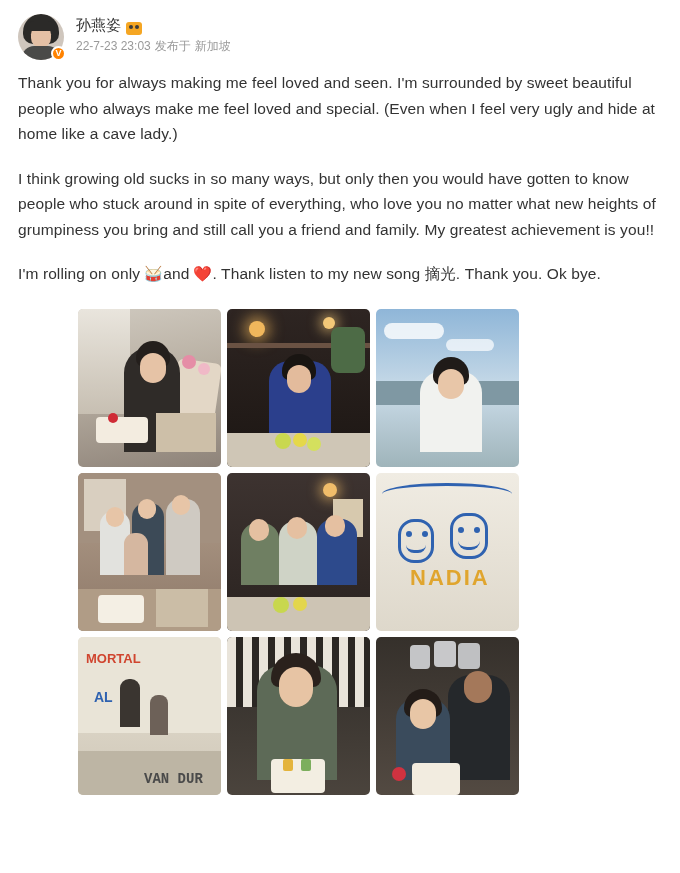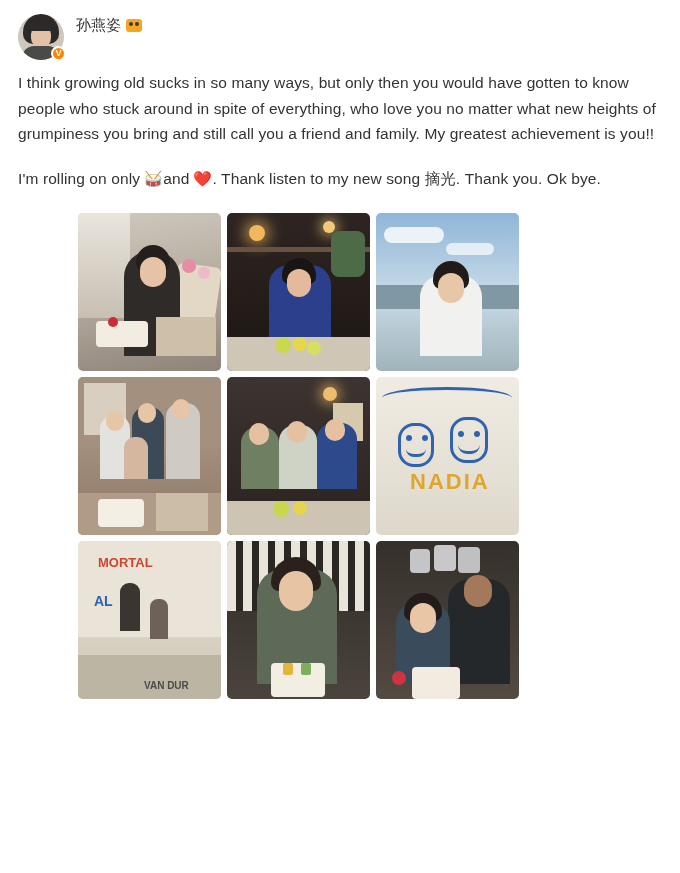--- a/index.html
+++ b/index.html
@@ -78,21 +78,21 @@
     border-radius: 50%;
     color: #fff;
     font-size: 9px;
     line-height: 11px;
     text-align: center;
     font-weight: bold;
   }
   .meta { padding-top: 1px; }
   .name-row {
     display: flex;
-    align-items: center;
+    align-items: flex-end;
     gap: 5px;
   }
   .uname {
     color: #333333;
     font-size: 15px;
     line-height: 20px;
   }
   .badge-icon {
     display: inline-block;
     width: 16px;
@@ -225,26 +225,26 @@
   .p6 .e2 { position:absolute; left:46px; top:58px; width:6px; height:6px; background:#2f62b0; border-radius:50%; }
   .p6 .e3 { position:absolute; left:82px; top:54px; width:6px; height:6px; background:#2f62b0; border-radius:50%; }
   .p6 .e4 { position:absolute; left:98px; top:54px; width:6px; height:6px; background:#2f62b0; border-radius:50%; }
   .p6 .m1 { position:absolute; left:30px; top:72px; width:20px; height:8px; border-bottom:3px solid #2f62b0; border-radius:0 0 12px 12px; }
   .p6 .m2 { position:absolute; left:82px; top:68px; width:22px; height:9px; border-bottom:3px solid #2f62b0; border-radius:0 0 12px 12px; }
   .p6 .word { position:absolute; left:34px; top:92px; color:#e0a52e; font-size:22px; font-weight:bold; letter-spacing:2px; font-family:"Liberation Sans",sans-serif; }
 
   
   .p7 { background: linear-gradient(180deg,#e7e2d6 0%,#cfc7b7 100%); }
   .p7 .wall { position:absolute; left:0; top:0; width:143px; height:96px; background:#e9e4d7; }
-  .p7 .g1 { position:absolute; left:20px; top:14px; color:#d0452f; font-size:13px; font-weight:bold; }
+  .p7 .g1 { position:absolute; left:8px; top:14px; color:#d0452f; font-size:13px; font-weight:bold; }
   .p7 .g2 { position:absolute; left:16px; top:52px; color:#2f62b0; font-size:14px; font-weight:bold; }
   .p7 .k1 { position:absolute; left:42px; top:42px; width:20px; height:48px; background:#3a3530; border-radius:9px 9px 0 0; }
   .p7 .k2 { position:absolute; left:72px; top:58px; width:18px; height:40px; background:#6d6158; border-radius:8px 8px 0 0; }
   .p7 .floor { position:absolute; left:0; bottom:0; width:143px; height:44px; background:#bdb5a4; }
-  .p7 .g3 { position:absolute; left:66px; bottom:8px; color:#4a4a4a; font-size:10px; font-weight:bold; }
+  .p7 .g3 { position:absolute; left:66px; bottom:8px; color:#4a4a4a; font-size:14px; font-weight:bold;font-family:Liberation Mono, monospace; }
 
   
   .p8 { background: linear-gradient(180deg,#2f2b27 0%,#4b443d 100%); }
   .p8 .stripe { position:absolute; left:0; top:0; width:143px; height:70px; background:repeating-linear-gradient(90deg,#e9e4da 0 9px,#2b2723 9px 16px); }
   .p8 .pers { position:absolute; left:30px; top:28px; width:80px; height:115px; background:#5d6a57; border-radius:26px 26px 0 0; }
   .p8 .face { position:absolute; left:52px; top:30px; width:34px; height:40px; background:#e7c4a4; border-radius:17px; }
   .p8 .hair { position:absolute; left:44px; top:16px; width:50px; height:34px; background:#2a211c; border-radius:25px 25px 8px 8px; }
   .p8 .cake { position:absolute; left:44px; bottom:2px; width:54px; height:34px; background:#f3eee2; border-radius:4px; }
   .p8 .dec { position:absolute; left:56px; bottom:24px; width:10px; height:12px; background:#e4b43c; border-radius:2px; }
   .p8 .dec2 { position:absolute; left:74px; bottom:24px; width:10px; height:12px; background:#7cae5d; border-radius:2px; }
@@ -276,24 +276,30 @@
         <div class="body"></div>
       </div>
       <div class="verify-badge">V</div>
     </div>
 
     <div class="meta">
       <div class="name-row">
         <span class="uname">孙燕姿</span>
         <span class="badge-icon"></span>
       </div>
+      <div class="sub-row">
+        <span>22-7-23 23:03</span>
+        <span>发布于</span>
+        <span>新加坡</span>
+      </div>
     </div>
   </div>
 
   <div class="content">
+    <p>Thank you for always making me feel loved and seen. I'm surrounded by sweet beautiful people who always make me feel loved and special. (Even when I feel very ugly and hide at home like a cave lady.)</p>
     <p>I think growing old sucks in so many ways, but only then you would have gotten to know people who stuck around in spite of everything, who love you no matter what new heights of grumpiness you bring and still call you a friend and family. My greatest achievement is you!!</p>
     <p>
       <span>I'm rolling on only </span><span class="emoji">🥁</span><span>and </span><span class="emoji heart">❤️</span><span>. Thank listen to my new song 摘光. Thank you. Ok bye.</span>
     </p>
   </div>
 
   <div class="grid">
 
     <div class="cell p1">
       <div class="win"></div>

